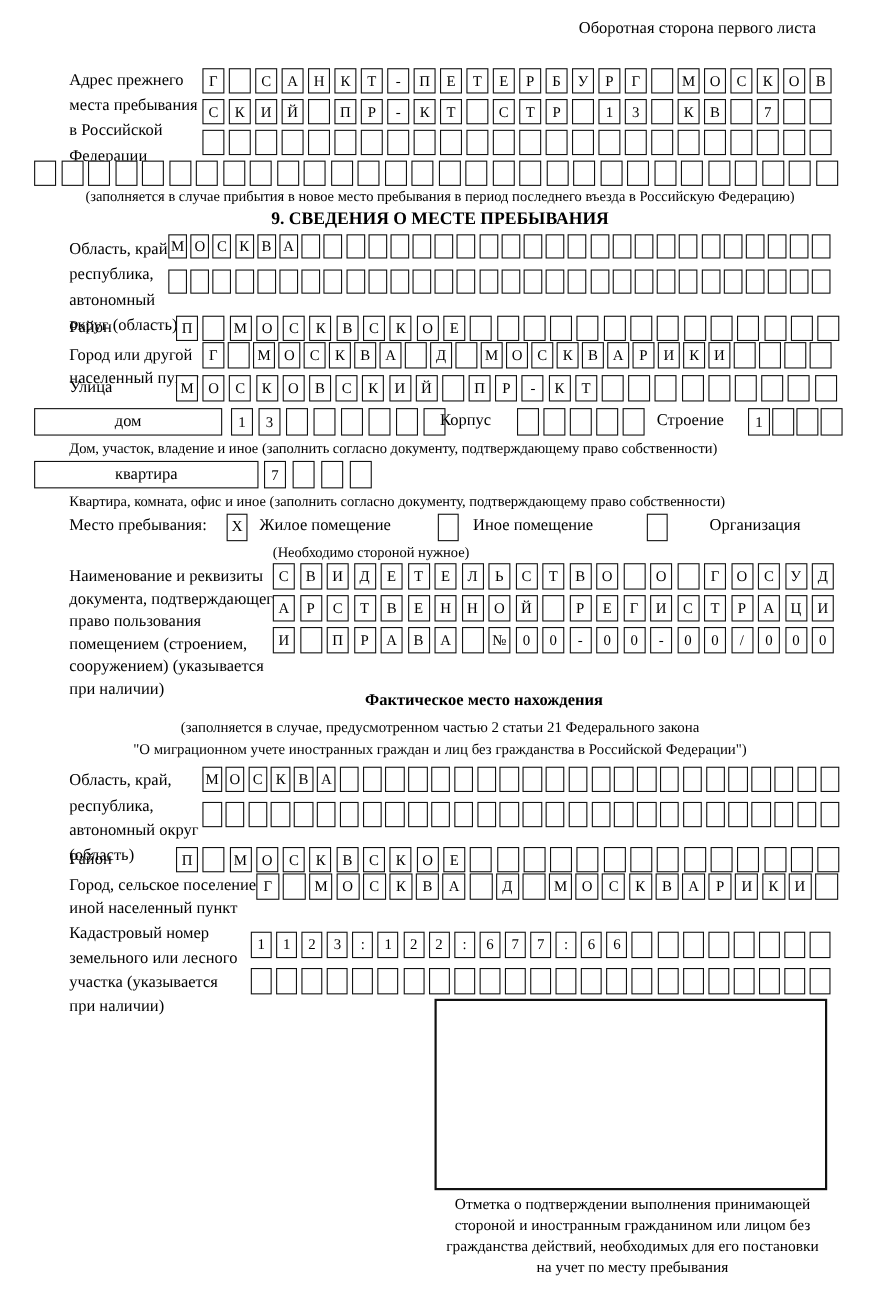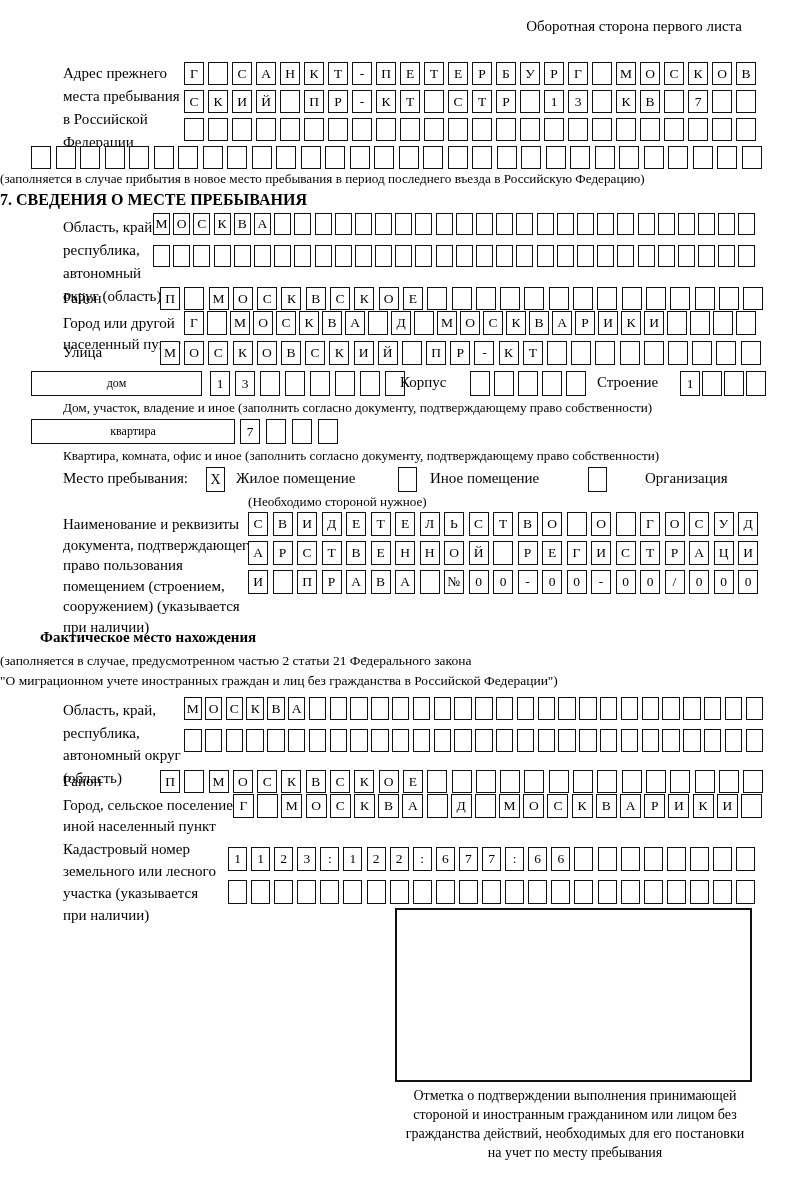--- a/index.html
+++ b/index.html
@@ -4,31 +4,31 @@
 <style>
   html,body{margin:0;padding:0;background:#fff;}
   .page{
     position:relative;width:800px;height:1179px;background:#fff;color:#000;
     font-family:"Liberation Serif","DejaVu Serif",serif;overflow:hidden;
   }
   .lbl{position:absolute;font-size:15px;white-space:nowrap;}
   .lblblock{position:absolute;font-size:15px;}
   .lblblock div{line-height:var(--lh,23px);white-space:nowrap;}
   .note{position:absolute;font-size:13.2px;white-space:nowrap;}
-  .center{left:0;width:800px;}
+  .center{left:0;width:800px;text-align:center;}
   .sectitle{position:absolute;font-size:16px;font-weight:bold;}
   .cgrid{position:absolute;display:flex;gap:var(--g,4px);}
   .cgrid .box{
     box-sizing:border-box;flex:0 0 var(--bw,20px);width:var(--bw,20px);height:var(--bh,23px);
     border:1.6px solid #111;display:flex;align-items:center;justify-content:center;
     font-size:13.5px;line-height:1;background:#fff;
   }
   .bigbox{
     position:absolute;box-sizing:border-box;border:1.6px solid #111;background:#fff;
-    display:flex;align-items:center;justify-content:center;font-size:12px;
+    display:flex;align-items:center;justify-content:center;font-size:15px;
   }
   .cbox{
     position:absolute;box-sizing:border-box;width:19px;height:25px;border:1.6px solid #111;
     display:flex;align-items:center;justify-content:center;font-size:14px;background:#fff;
   }
   .stamp{position:absolute;box-sizing:border-box;border:2px solid #111;background:#fff;}
   .caption{position:absolute;font-size:14px;text-align:center;}
   .caption div{line-height:19px;white-space:nowrap;font-family:Liberation Serif, serif;}
 </style>
 </head>
@@ -149,21 +149,21 @@
       <div class="box"></div>
       <div class="box"></div>
       <div class="box"></div>
       <div class="box"></div>
       <div class="box"></div>
       <div class="box"></div>
       <div class="box"></div>
     </div>
   <div class="note center" style="top:171px;">(заполняется в случае прибытия в новое место пребывания в период последнего въезда в Российскую Федерацию)</div>
 
-  <div class="sectitle center" style="top:191px;">7. СВЕДЕНИЯ О МЕСТЕ ПРЕБЫВАНИЯ</div>
+  <div class="sectitle center" style="top:191px;">9. СВЕДЕНИЯ О МЕСТЕ ПРЕБЫВАНИЯ</div>
 
   <div class="lblblock" style="left:63px;top:216px;--lh:23px;">
     <div>Область, край,</div>
     <div>республика,</div>
     <div>автономный</div>
     <div>округ (область)</div>
   </div>
   <div class="cgrid" style="left:153px;top:213px;--bw:17px;--bh:22px;--g:3.2px;">
       <div class="box">М</div>
       <div class="box">О</div>

